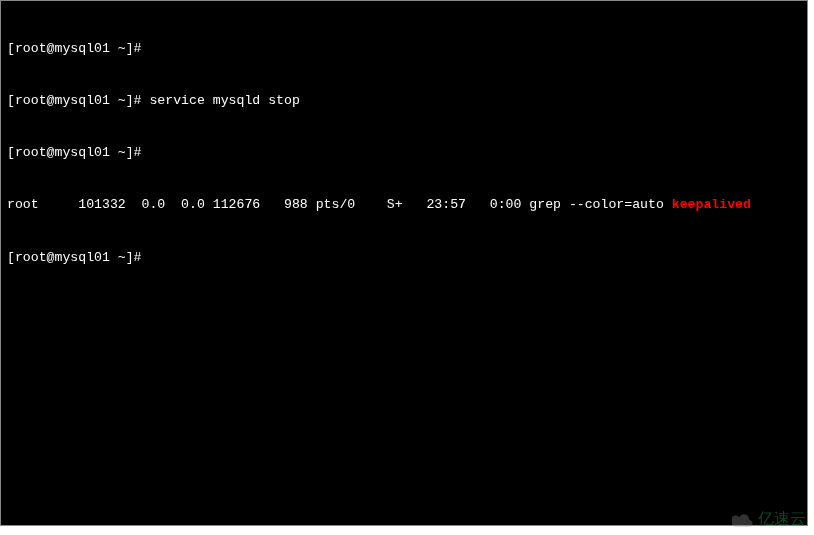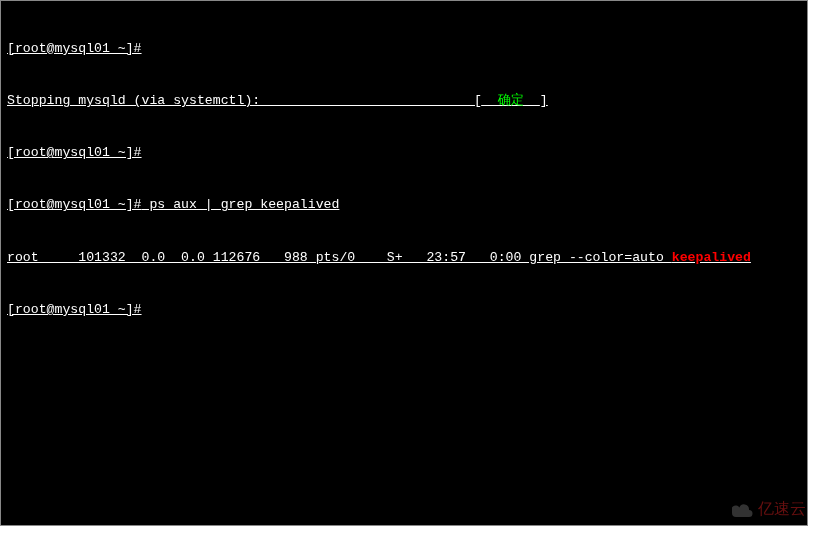--- a/index.html
+++ b/index.html
@@ -20,45 +20,44 @@
       font-family: "Courier New", Consolas, monospace;
       font-size: 13.2px;
       line-height: 17.4px;
       padding: 4px 6px;
       border: 1px solid #888;
       width: 808px;
       height: 526px;
       white-space: pre;
       position: relative;
     }
-    .line { white-space: pre; text-decoration: underline; }
+    .line { white-space: pre; }
     .green { color: #00ff00; }
     .red { color: #ff0000; font-weight: bold; }
     .watermark {
       position: absolute;
       right: 8px;
-      bottom: 15px;
-      color: #b91c1c;
+      bottom: 5px;
+      color: #15803d;
       font-size: 16px;
       font-family: sans-serif;
       opacity: 0.55;
       display: flex;
       align-items: center;
       gap: 4px;
     }
     .watermark svg { opacity: 0.6; }
   </style>
 </head>
 <body>
 
 <div class="terminal">
   <div class="line"><span>[root@mysql01 ~]#</span></div>
-  <div class="line"><span>Stopping mysqld (via systemctl):                           [</span><span class="green">  确定  </span><span>]</span></div>
+  <div class="line"><span>[root@mysql01 ~]#</span><span> service mysqld stop</span></div>
   <div class="line"><span>[root@mysql01 ~]#</span></div>
-  <div class="line"><span>[root@mysql01 ~]#</span><span> ps aux | grep keepalived</span></div>
   <div class="line"><span>root     101332  0.0  0.0 112676   988 pts/0    S+   23:57   0:00 grep --color=auto </span><span class="red">keepalived</span></div>
   <div class="line"><span>[root@mysql01 ~]#</span></div>
   
   
   
   
   
   
   
   

